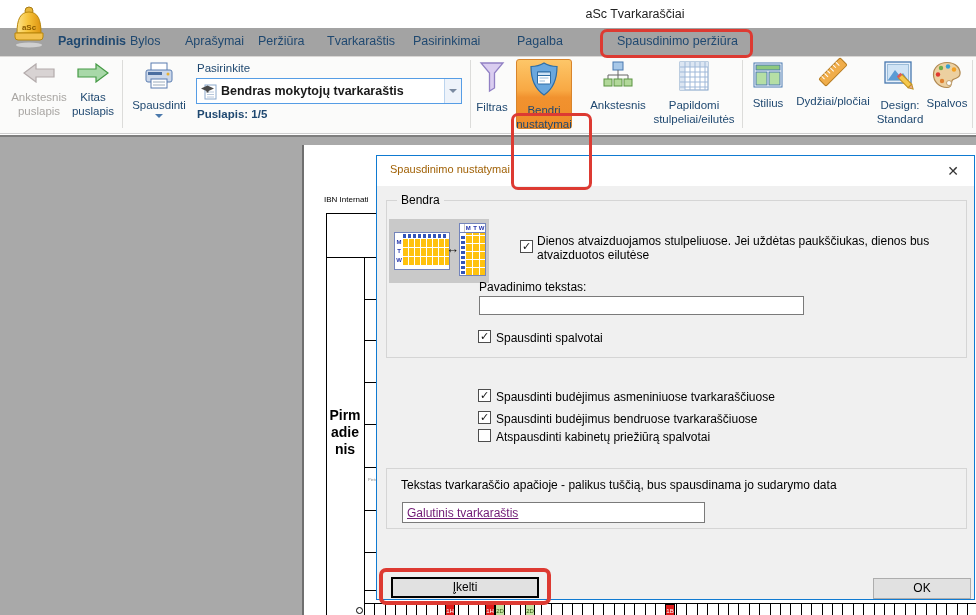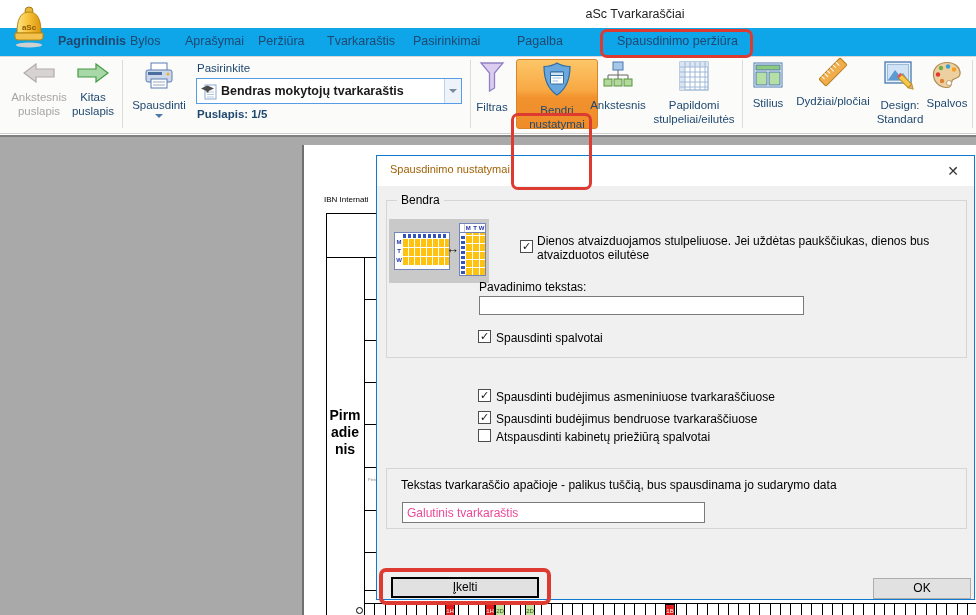--- a/index.html
+++ b/index.html
@@ -7,37 +7,37 @@
   .screen {
     position:relative; width:976px; height:615px; overflow:hidden;
     font-family:"Liberation Sans","DejaVu Sans",sans-serif;
     background:#fff; color:#000;
   }
   
   .titlebar { position:absolute; left:0; top:0; width:976px; height:28px; background:#ffffff; }
   .window-title { position:absolute; left:435px; top:7px; width:400px; text-align:center; font-size:12.5px; color:#222; }
   .applogo { position:absolute; left:8px; top:3px; width:42px; height:47px; z-index:5; }
   
-  .tabrow { position:absolute; left:0; top:28px; width:976px; height:29px; background:#0ea5e9; border-bottom:1px solid #d9d7d5; }
+  .tabrow { position:absolute; left:0; top:28px; width:976px; height:29px; background:#a3a3a3; border-bottom:1px solid #d9d7d5; }
   .tab { position:absolute; top:6px; font-size:12.5px; color:#1f4870; white-space:nowrap; cursor:default; }
   .tab.active { font-weight:bold; }
   
   .ribbon { position:absolute; left:0; top:57px; width:976px; height:77px; background:#fbfbfa; border-bottom:1px solid #cfcfcf; }
   .rsep { position:absolute; top:3px; height:68px; width:1px; background:#dcdcda; }
   .ritem { position:absolute; display:flex; flex-direction:column; align-items:center; }
   .rlabel { font-size:11.5px; color:#1f4870; text-align:center; white-space:pre-line; line-height:14px; margin-top:3px; }
   .rlabel.disabled { color:#a9a6a3; }
   .caret { width:0; height:0; border-left:4px solid transparent; border-right:4px solid transparent; border-top:4px solid #4b79ab; margin-top:2px; }
   .picker-label { position:absolute; left:197px; top:5px; font-size:11.5px; color:#1f4870; }
   .combo { position:absolute; left:196px; top:21px; width:266px; height:26px; background:#fff; border:1px solid #569de5; display:flex; align-items:center; }
   .combo-text { flex:1; font-size:12.5px; color:#1a1a1a; font-weight:bold; padding-left:4px; white-space:nowrap; overflow:hidden; }
   .combo-btn { width:17px; height:24px; border-left:1px solid #bcd4ee; background:#eef3fa; display:flex; align-items:center; justify-content:center; }
   .combo-btn .caret { border-top-color:#7a8aa0; margin-top:0; }
   .page-indicator { position:absolute; left:197px; top:51px; font-size:11.5px; color:#1f4870; font-weight:bold; }
-  .orange-btn { position:absolute; left:516px; top:2px; width:82px; height:70px; border:1px solid #d8842b; border-radius:3px;
+  .orange-btn { position:absolute; left:516px; top:2px; width:56px; height:70px; border:1px solid #d8842b; border-radius:3px;
     background:linear-gradient(#fdc668,#f8a843 45%,#f1922f 55%,#ef8c28); display:flex; flex-direction:column; align-items:center; }
   
   .annotation { position:absolute; border:3.5px solid #dd3a32; border-radius:7px; z-index:40; pointer-events:none; }
   
   .workspace { position:absolute; left:0; top:135px; width:976px; height:480px; background:#a9a9a9; border-top:2px solid #7e7e7e; overflow:hidden; }
   .page { position:absolute; left:302px; top:8px; width:674px; height:472px; background:#ffffff; border-left:2px solid #6f6f6f; overflow:hidden; }
   .pline { position:absolute; background:#000; }
   .school-name { position:absolute; left:20px; top:50px; font-size:8px; color:#000; white-space:nowrap; }
   .day-label { position:absolute; left:22px; top:262px; width:38px; text-align:center; font-weight:bold; font-size:14px; line-height:17px; white-space:pre-line; }
   .lunch-label { position:absolute; left:64px; top:332px; font-size:4px; color:#888; }
@@ -49,21 +49,21 @@
   .marker-circle { position:absolute; left:52px; top:462px; width:7px; height:7px; border:1.5px solid #000; border-radius:50%; background:#fff; }
   
   .dialog { position:absolute; left:376px; top:155px; width:599px; height:445px; background:#f0f0f0; border:1.5px solid #0f7ad1; z-index:20; }
   .dlg-titlebar { position:absolute; left:0; top:0; width:100%; height:30px; background:#ffffff; }
   .dlg-title { position:absolute; left:13px; top:7px; font-size:11px; color:#a16207; }
   .dlg-close { position:absolute; right:8px; top:4px; width:26px; height:22px; text-align:center; font-size:14px; line-height:22px; color:#333; cursor:default; }
   .groupbox { position:absolute; border:1px solid #d5d5d5; }
   .group-label { position:absolute; left:10px; top:-8px; background:#f0f0f0; padding:0 4px; font-size:12px; color:#000; }
   .dtext { position:absolute; font-size:12px; color:#000; line-height:14px; }
   .checkbox { position:absolute; width:13px; height:13px; background:#fff; border:1px solid #4d4d4d; font-size:11px; line-height:11px; text-align:center; color:#111; }
-  .tinput { position:absolute; border:1px solid #7a7a7a; background:#fff; font-family:inherit; font-size:12px; padding:0 4px; color:#ec4899; outline:none; }
+  .tinput { position:absolute; border:1px solid #7a7a7a; background:#fff; font-family:inherit; font-size:12px; padding:0 4px; color:#701a75; outline:none;text-decoration:underline; }
   .dbtn { position:absolute; height:21px; background:#e1e1e1; border:1px solid #adadad; font-size:12px; color:#000; text-align:center; line-height:19px; cursor:default; }
   .dbtn.focused { border:2px solid #000000; line-height:17px; }
   
   .icon-panel { position:absolute; left:12px; top:63px; width:100px; height:64px; background:#c9c9c9; }
   .mini { position:absolute; background:#fff; border:1px solid #7384bb; }
   .mini-dashes-h { height:4px; margin:1px 2px 0 8px; background:repeating-linear-gradient(90deg,#3355bb 0 3px,transparent 3px 5px); }
   .mini-row { display:flex; height:9px; }
   .mini-letter { width:8px; font-size:6px; line-height:9px; font-weight:bold; color:#2233aa; text-align:center; }
   .mini-cells { flex:1; background:
       repeating-linear-gradient(0deg,transparent 0 8px,#fff 8px 9px),

